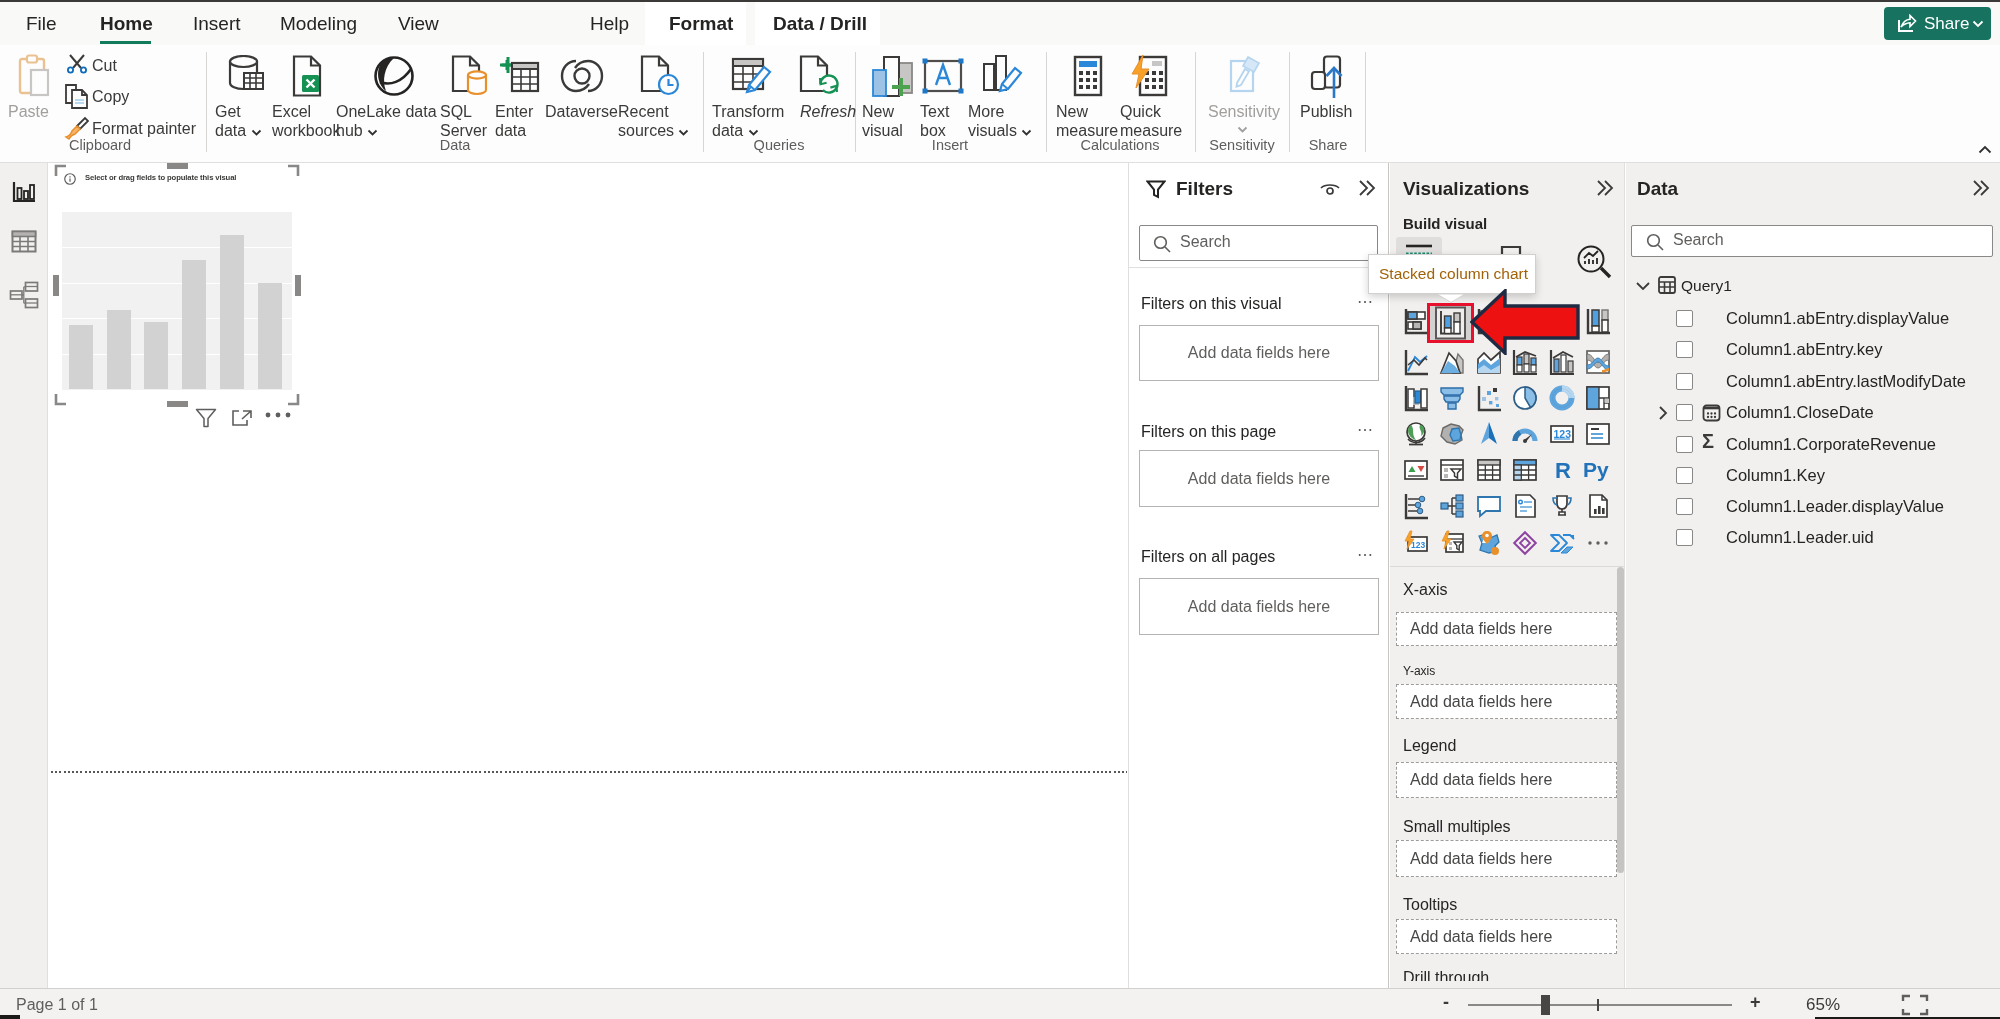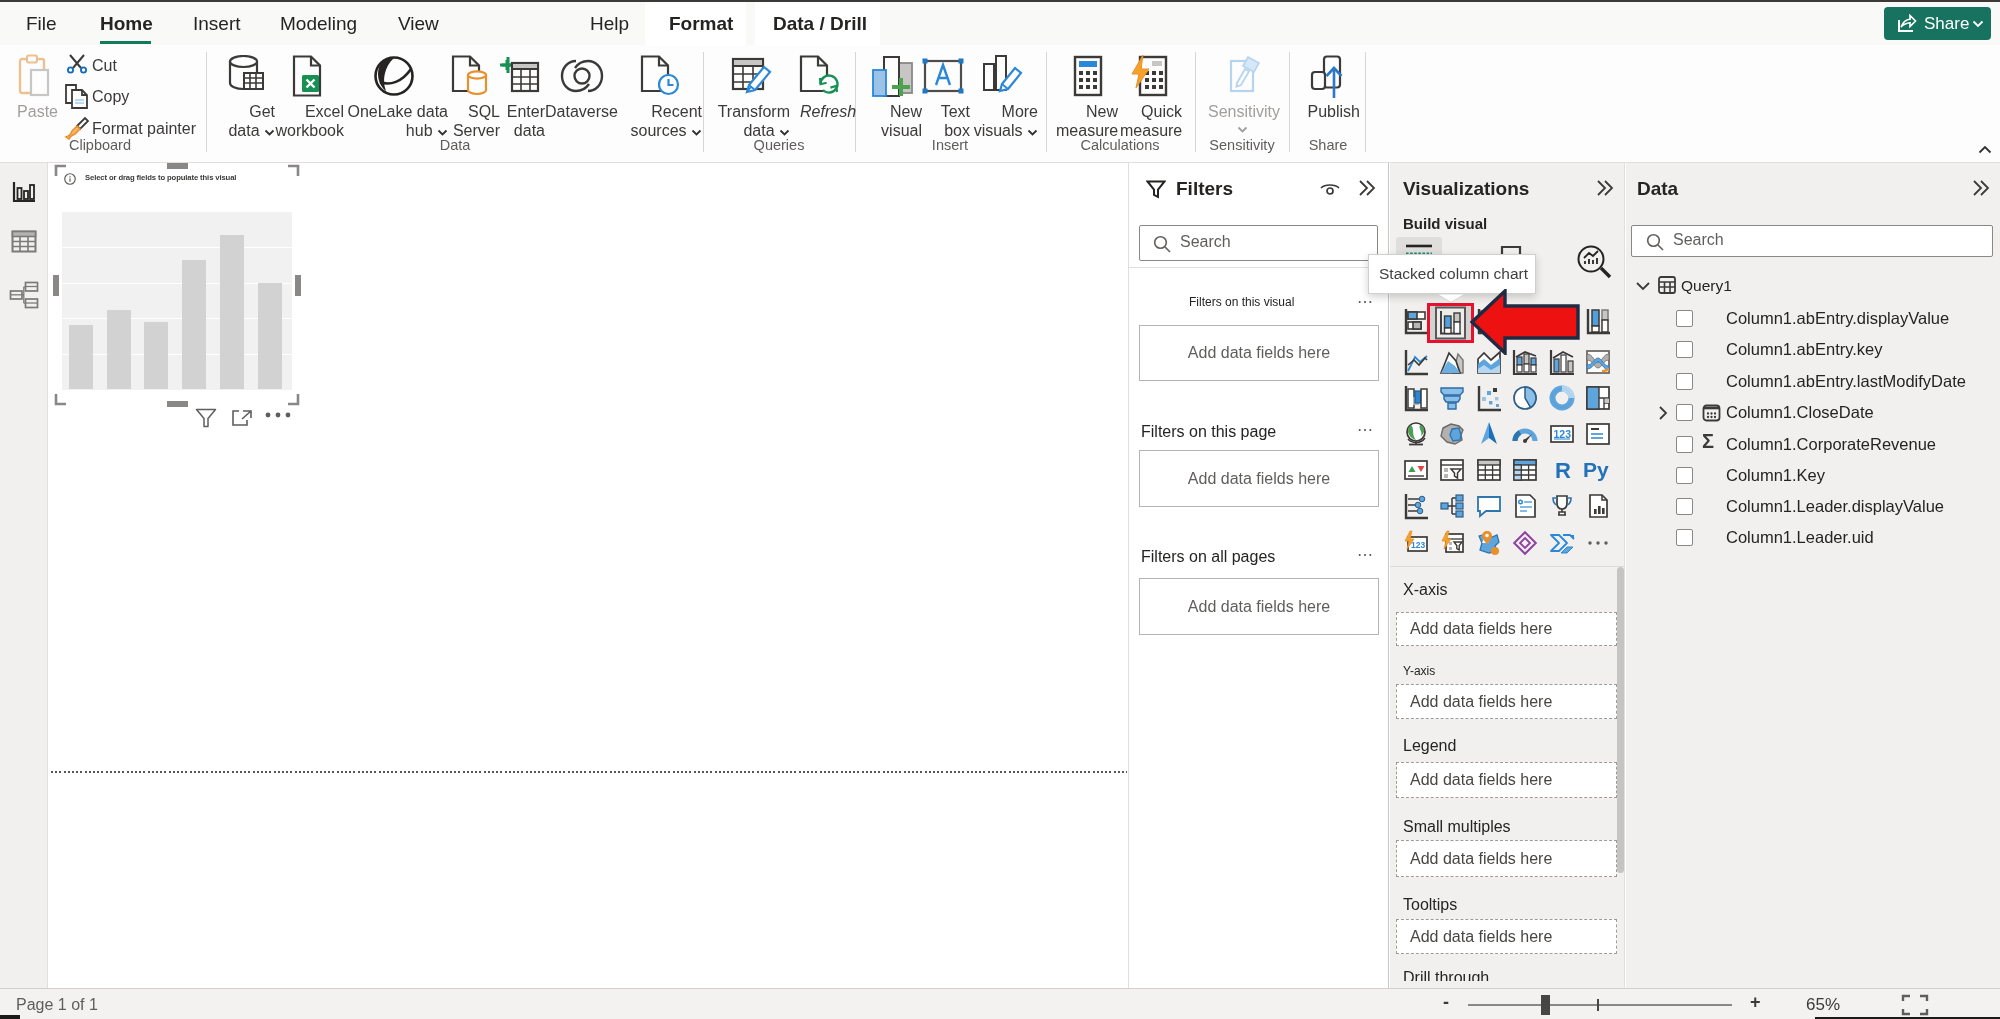--- a/index.html
+++ b/index.html
@@ -11,21 +11,21 @@
 #tabbar { position:absolute; left:0; top:2px; width:2000px; height:43px; background:#f9f9f8; }
 .tab { position:absolute; top:0; height:43px; line-height:43px; font-size:19px; color:#252423; }
 .tab.bold { font-weight:bold; }
 .whitetab { position:absolute; top:0; height:43px; background:#ffffff; }
 #homeline { position:absolute; left:100px; top:39px; width:51px; height:3px; background:#117b5b; }
 #sharebtn { position:absolute; left:1884px; top:5px; width:107px; height:33px; background:#17735f; border-radius:4px; color:#fff; font-size:17px; }
 
 #ribbon { position:absolute; left:0; top:45px; width:2000px; height:118px; background:#fdfdfd; border-bottom:1px solid #e1dfdd; }
 .rsep { position:absolute; top:7px; width:1px; height:100px; background:#d8d6d4; }
 .glabel { position:absolute; top:92px; font-size:14.5px; color:#5f5d5b; text-align:center; }
-.blabel { position:absolute; font-size:16px; color:#3b3a39; text-align:right; line-height:19px; }
+.blabel { position:absolute; font-size:16px; color:#3b3a39; text-align:left; line-height:19px; }
 .blabel.dis { color:#a19f9d; }
 
 #leftrail { position:absolute; left:0; top:163px; width:48px; height:825px; background:#f1f0ef; border-right:1px solid #e1dfdd; }
 #canvas { position:absolute; left:49px; top:163px; width:1078px; height:825px; background:#ffffff; }
 #filters { position:absolute; left:1128px; top:163px; width:261px; height:825px; background:#ffffff; border-right:1px solid #c8c6c4; border-left:1px solid #e1dfdd;}
 #vizpane { position:absolute; left:1390px; top:163px; width:235px; height:825px; background:#f1f0ef; border-right:1px solid #e1dfdd; }
 #datapane { position:absolute; left:1626px; top:163px; width:374px; height:825px; background:#f1f0ef; }
 
 #statusbar { position:absolute; left:0; top:988px; width:2000px; height:31px; background:#f3f2f1; border-top:1px solid #d2d0ce; }
 
@@ -362,21 +362,21 @@
       <path d="M3 2 L10 9 L3 16 M10 2 L17 9 L10 16" fill="none" stroke="#3b3a39" stroke-width="1.8"></path>
     </svg>
     <div class="abs" style="left:10px;top:62px;width:239px;height:36px;border:1px solid #8a8886;border-radius:2px;background:#fff;">
       <svg class="abs" style="left:13px;top:9px" width="18" height="18" viewBox="0 0 18 18">
         <circle cx="7.5" cy="7.5" r="5.8" fill="none" stroke="#605e5c" stroke-width="1.6"></circle>
         <path d="M12 12 L17 17" stroke="#605e5c" stroke-width="1.6"></path>
       </svg>
       <span class="t" style="left:40px;top:7px;font-size:16px;color:#605e5c;">Search</span>
     </div>
     <div class="abs" style="left:0;top:104px;width:247px;height:1px;background:#e1dfdd;"></div>
-    <div class="t" style="left:12px;top:132px;font-size:12px;color:#252423;margin-left:48px;">Filters on this visual</div>
+    <div class="t" style="left:12px;top:132px;font-size:16px;color:#252423;">Filters on this visual</div>
     <div class="t" style="left:228px;top:129px;font-size:16px;color:#605e5c;letter-spacing:1px;">⋯</div>
     <div class="addbox" style="left:10px;top:162px;width:240px;height:56px;line-height:54px;">Add data fields here</div>
     <div class="t" style="left:12px;top:260px;font-size:16px;color:#252423;">Filters on this page</div>
     <div class="t" style="left:228px;top:257px;font-size:16px;color:#605e5c;">⋯</div>
     <div class="addbox" style="left:10px;top:287px;width:240px;height:57px;line-height:55px;">Add data fields here</div>
     <div class="t" style="left:12px;top:385px;font-size:16px;color:#252423;">Filters on all pages</div>
     <div class="t" style="left:228px;top:382px;font-size:16px;color:#605e5c;">⋯</div>
     <div class="addbox" style="left:10px;top:415px;width:240px;height:57px;line-height:55px;">Add data fields here</div>
   </div>
   <div id="vizpane">
@@ -764,21 +764,21 @@
       <svg class="vi" style="left:195px;top:367px">
           <g>
         <circle cx="5" cy="13" r="1.7" fill="#605e5c"></circle>
         <circle cx="13" cy="13" r="1.7" fill="#605e5c"></circle>
         <circle cx="21" cy="13" r="1.7" fill="#605e5c"></circle>
       </g>
         </svg>
     </div>
 
     <div class="abs" style="left:-22px;top:91px;width:168px;height:40px;background:#fff;border:1px solid #d2d0ce;box-shadow:0 3px 8px rgba(0,0,0,0.18);"></div>
-    <div class="t" style="left:-11px;top:102px;font-size:15.5px;color:#404040;">Stacked column chart</div>
+    <div class="t" style="left:-11px;top:102px;font-size:15.5px;color:#a16207;">Stacked column chart</div>
     <svg class="abs" style="left:48px;top:131px" width="26" height="9" viewBox="0 0 30 9">
         <path d="M0 0 L15 9 L30 0 Z" fill="#fff"></path>
         <path d="M0 0 L15 9 L30 0" fill="none" stroke="#d2d0ce" stroke-width="1"></path>
       </svg>
 
     <div class="abs" style="left:37px;top:140px;width:47px;height:40px;border:3px solid #e8112d;"></div>
 
     <svg class="abs" style="left:80px;top:126px" width="110" height="66" viewBox="0 0 110 66">
       <path d="M2 33 L35 2 V17 H108 V49 H35 V64 Z" fill="#ee1111" stroke="#1f2b43" stroke-width="3.4"></path>
     </svg>

